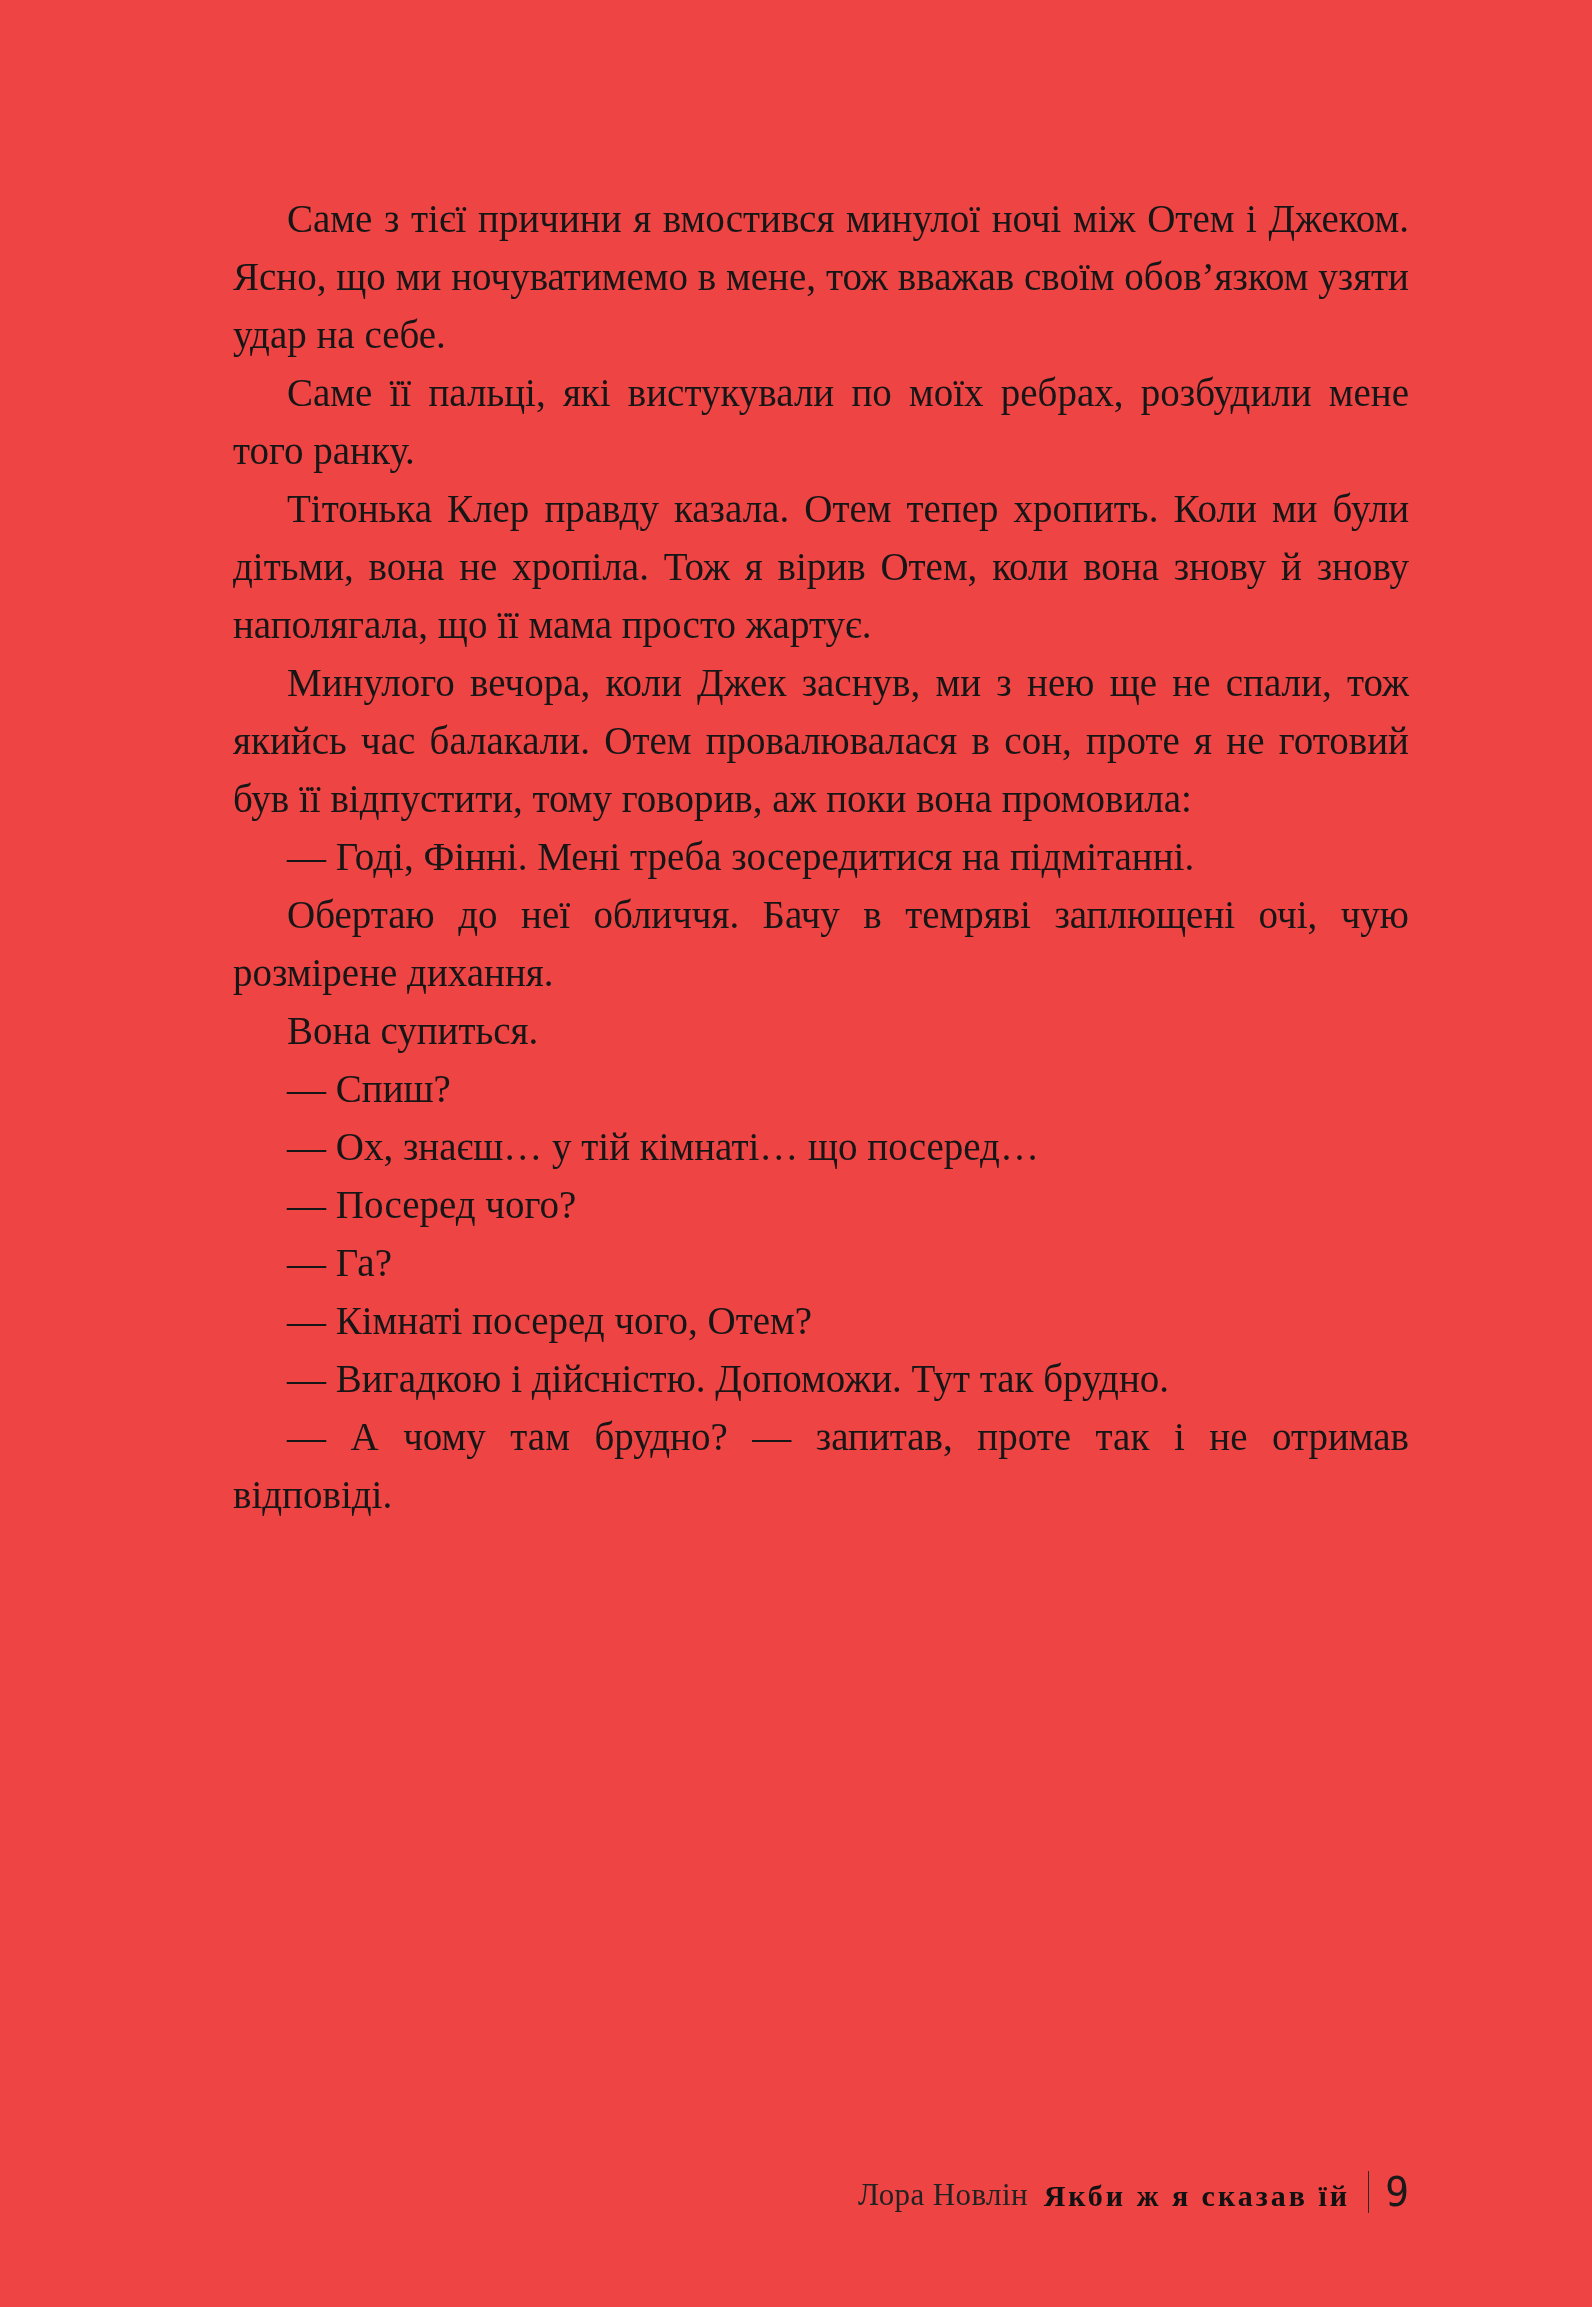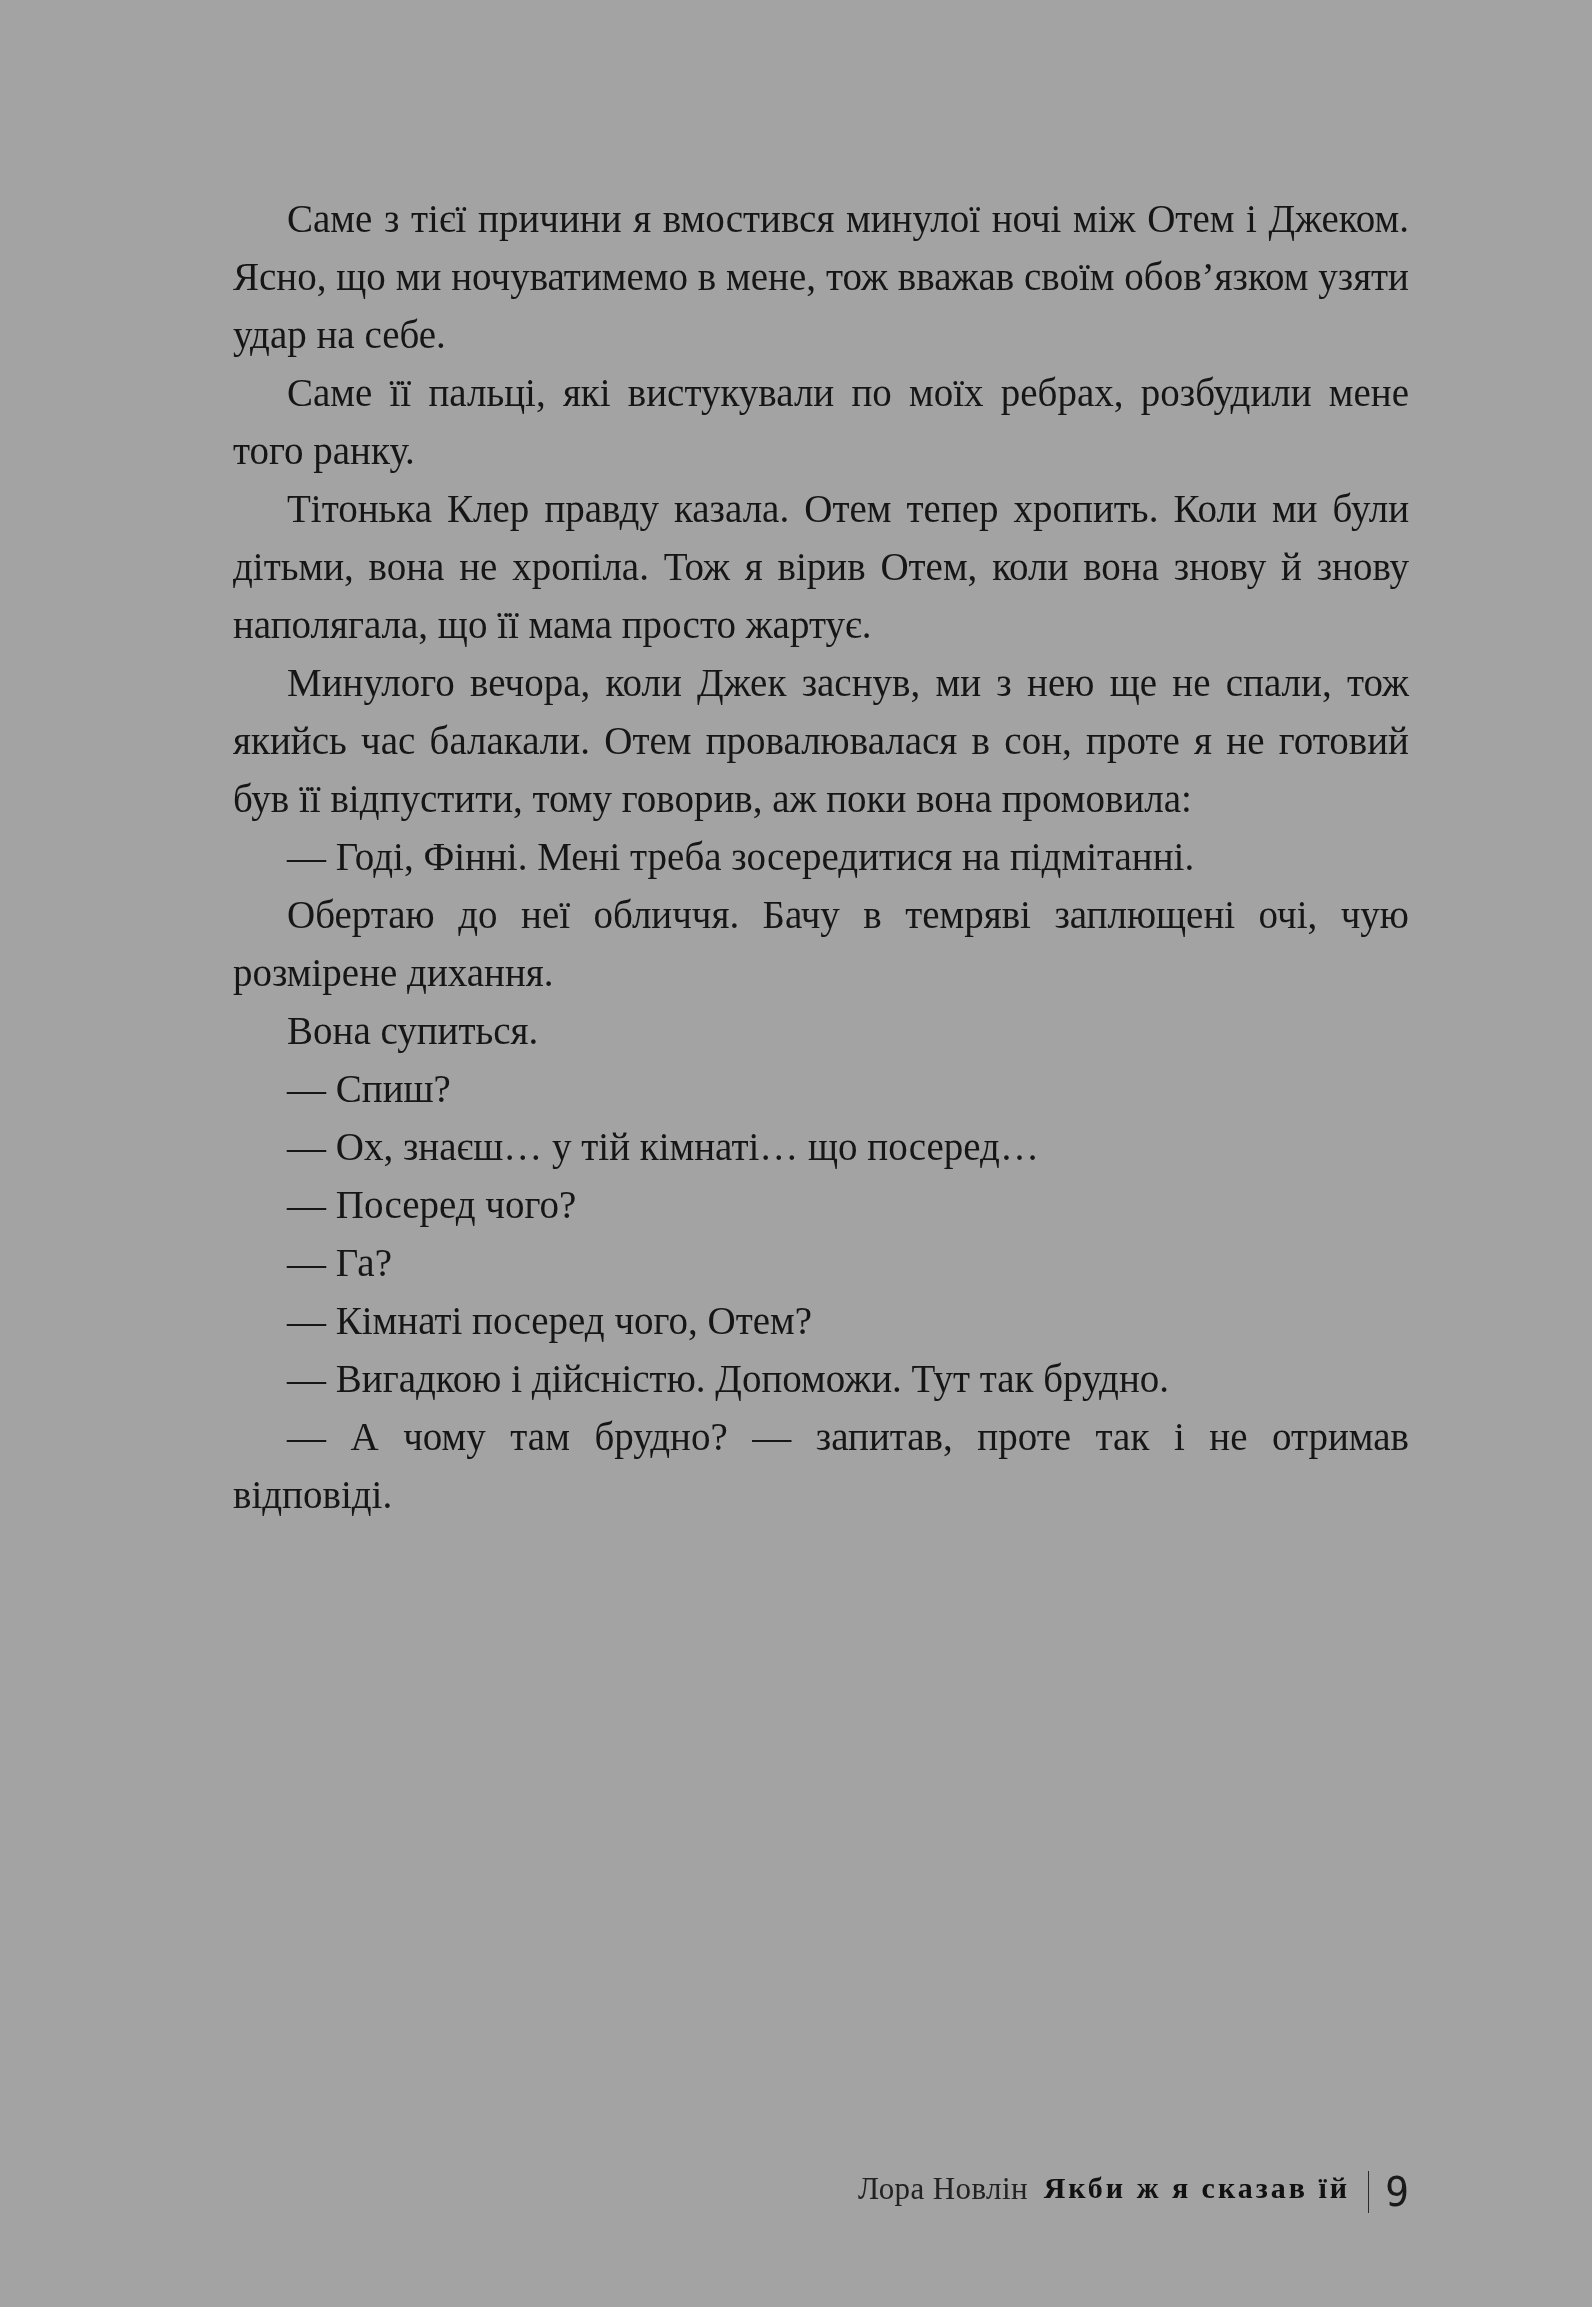--- a/index.html
+++ b/index.html
@@ -5,21 +5,21 @@
 <style>
   html, body {
     margin: 0;
     padding: 0;
     background: #ffffff;
   }
   .page {
     position: relative;
     width: 1593px;
     height: 2307px;
-    background: #a3a3a3;
+    background: #ef4444;
     overflow: hidden;
     font-family: "Liberation Serif", "DejaVu Serif", serif;
     color: #111111;
   }
   .content {
     position: absolute;
     top: 190px;
     left: 233px;
     right: 184px;
     text-align: justify;
@@ -30,21 +30,21 @@
     line-height: 58px;
     text-indent: 54px;
     font-weight: 400;
     color: #161616;
   }
   .footer {
     position: absolute;
     right: 184px;
     bottom: 94px;
     display: flex;
-    align-items: flex-start;
+    align-items: flex-end;
     white-space: nowrap;
     margin-left: 24px;
   }
   .footer .author {
     font-size: 31px;
     color: #222222;
     letter-spacing: 0.4px;
   }
   .footer .title {
     font-size: 30px;

